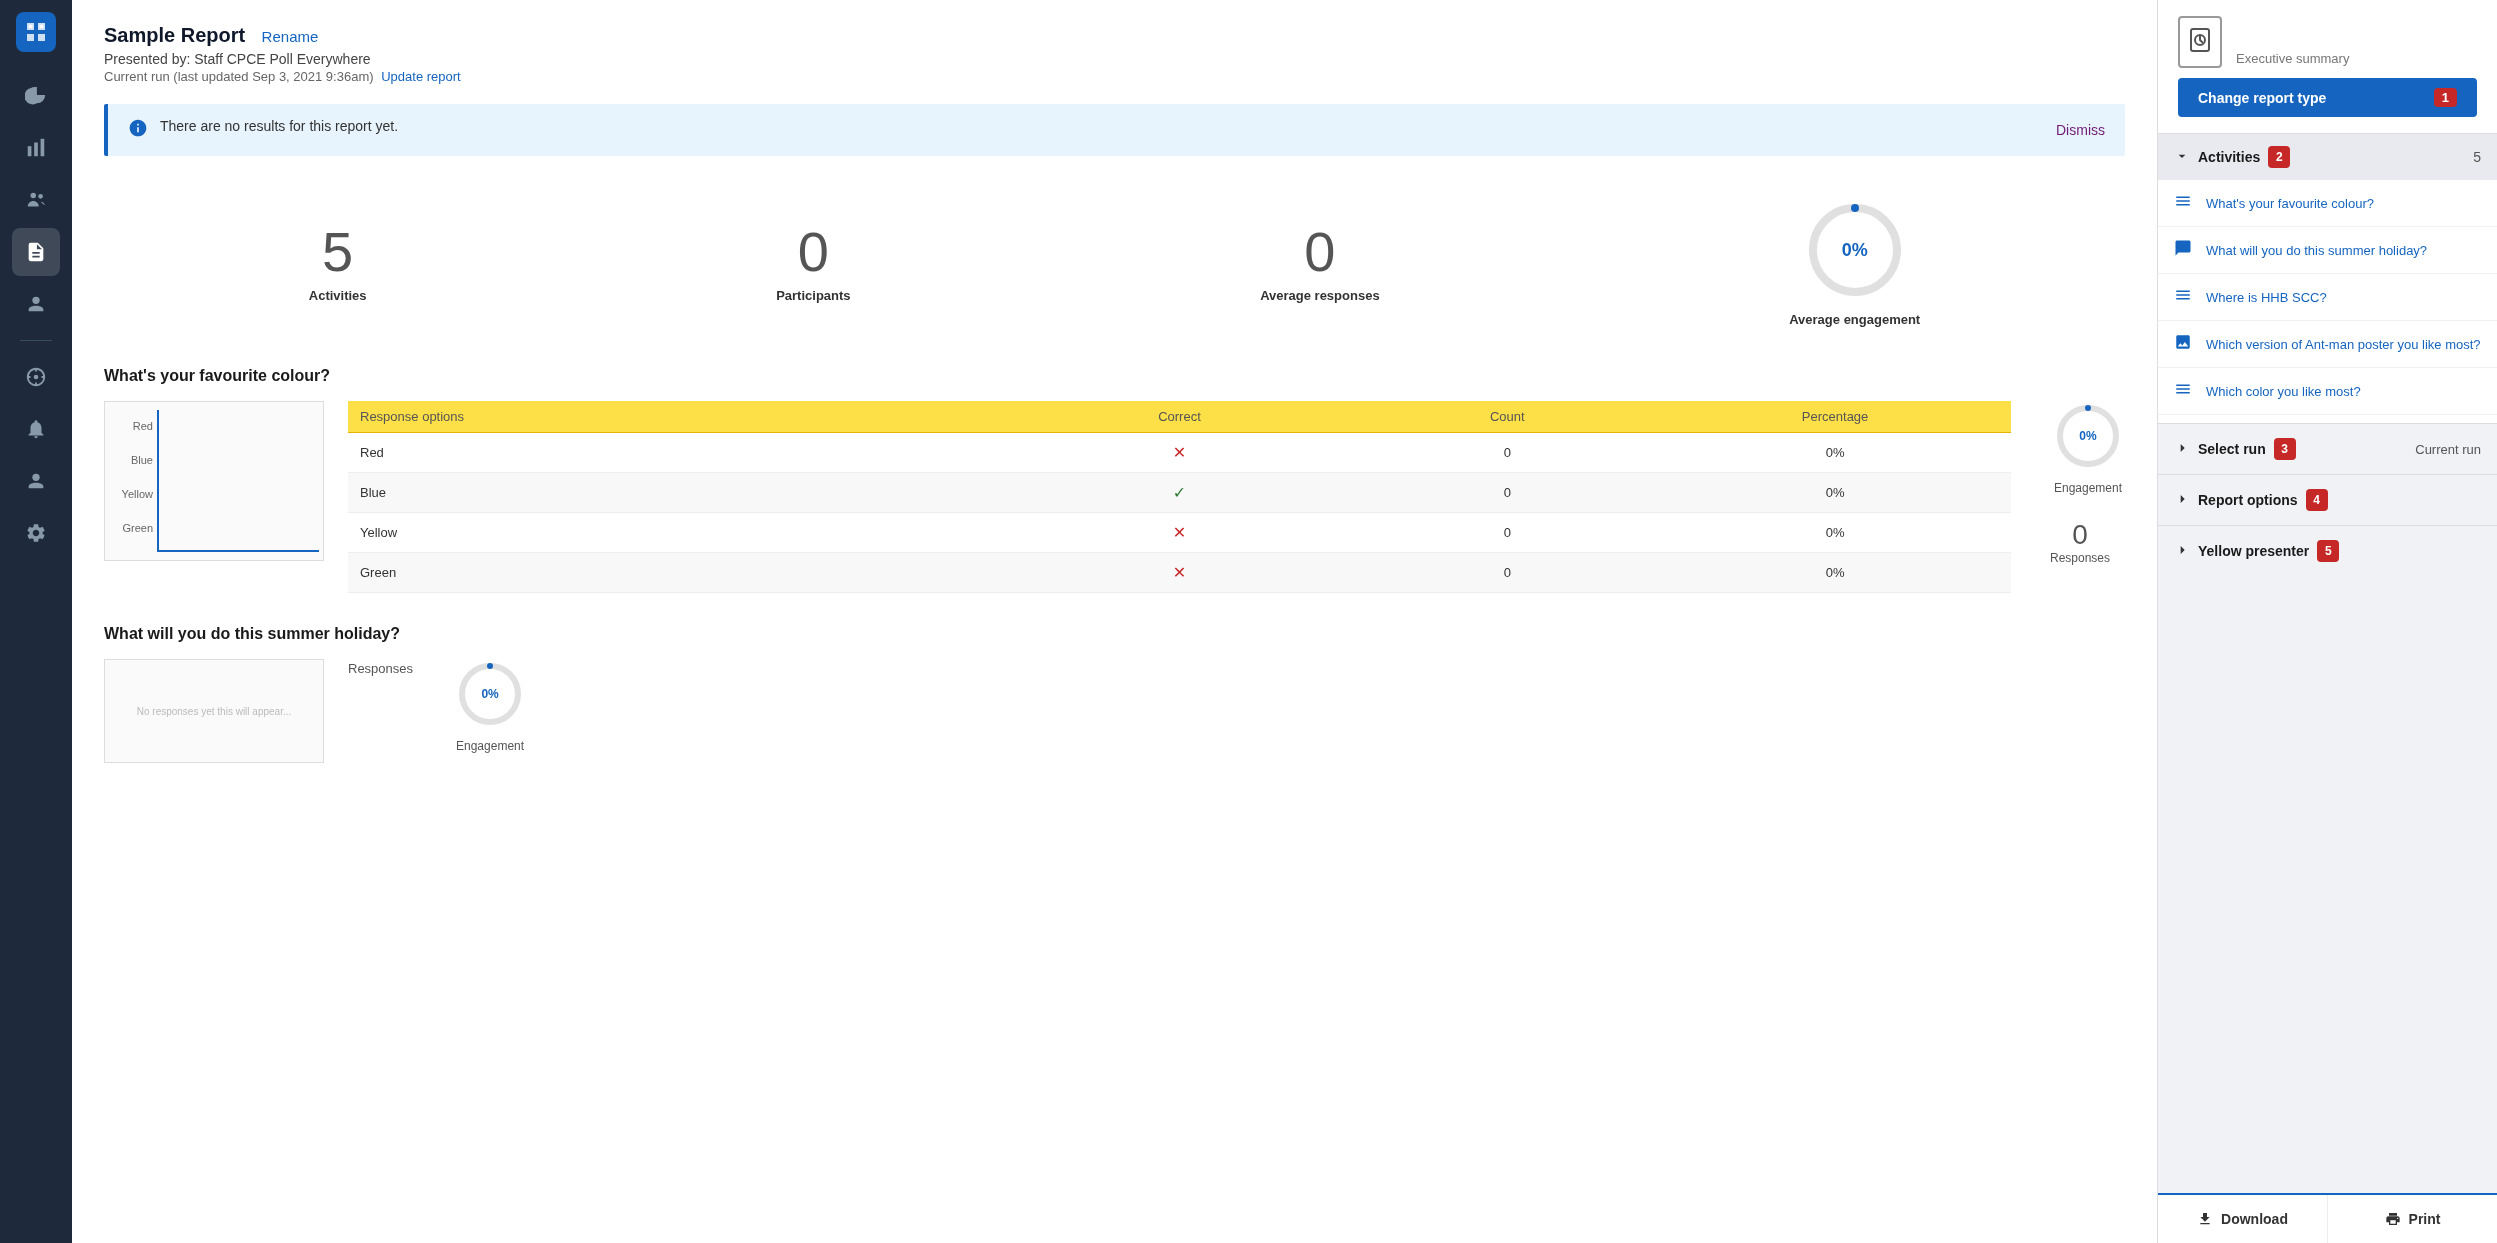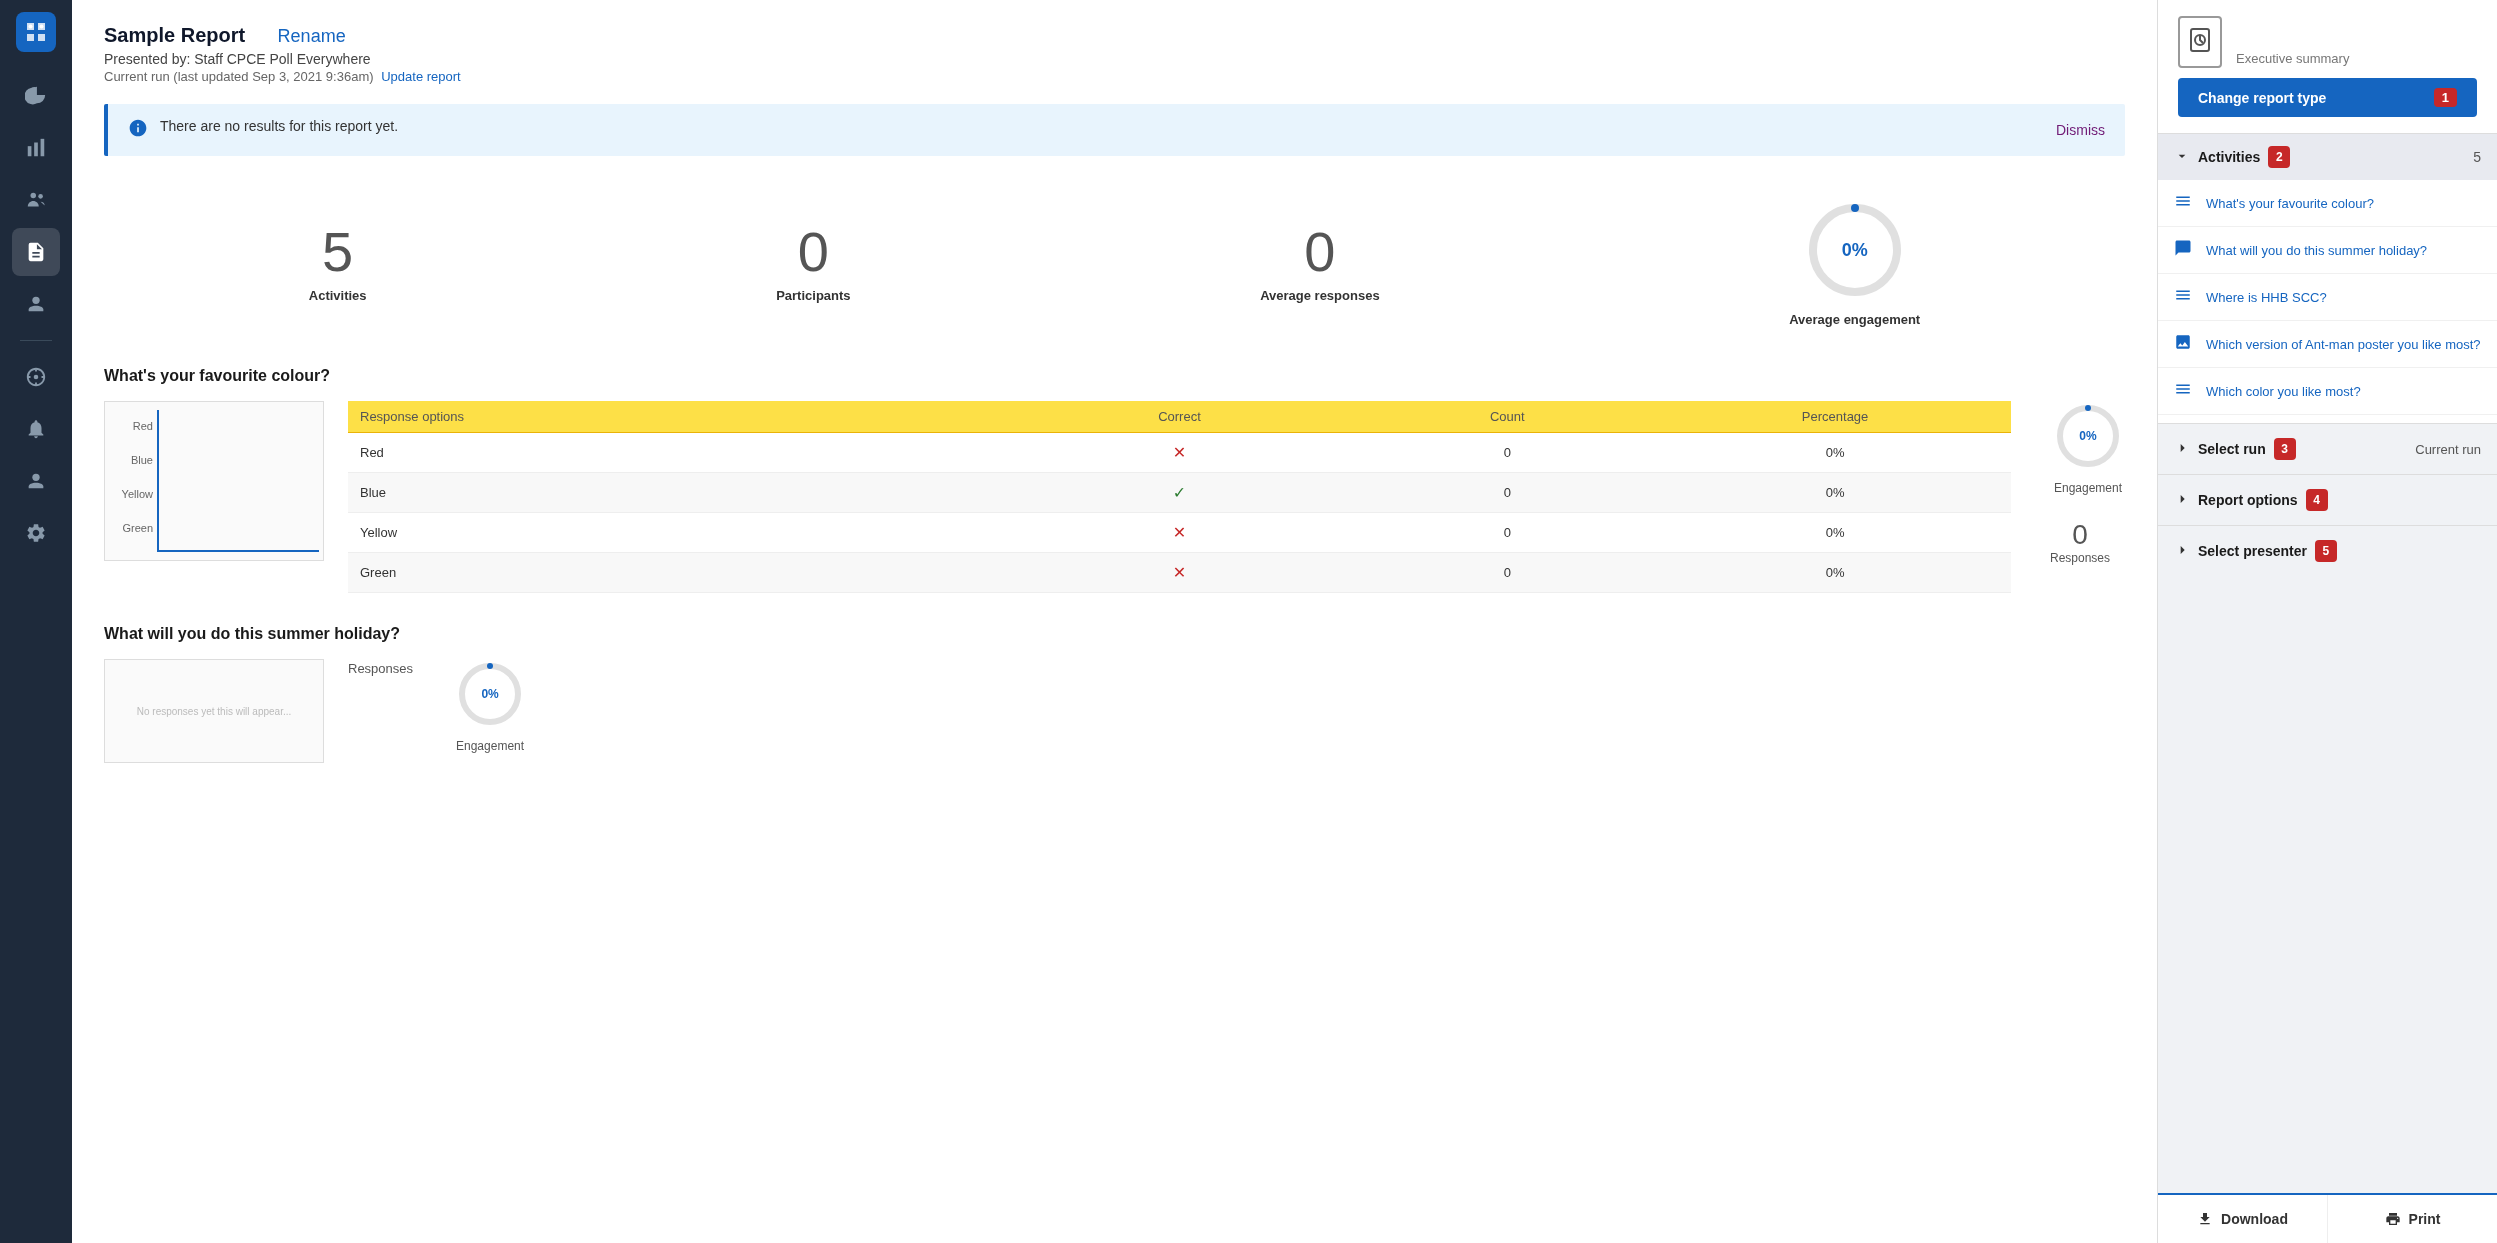--- a/index.html
+++ b/index.html
@@ -44,21 +44,21 @@
     }
 
     
     .content {
       flex: 1;
       overflow-y: auto;
       padding: 24px 32px;
       background: #fff;
     }
     .report-title { font-size: 20px; font-weight: 700; color: #0f172a; display: inline; }
-    .rename-link { color: #1565c0; font-size: 18px; margin-left: 28px; cursor: pointer; text-decoration: none; }
+    .rename-link { color: #1565c0; font-size: 15px; margin-left: 12px; cursor: pointer; text-decoration: none; }
     .report-subtitle { font-size: 14px; color: #444; margin-top: 4px; }
     .report-meta { font-size: 13px; color: #666; margin-top: 2px; }
     .update-link { color: #1565c0; cursor: pointer; text-decoration: none; margin-left: 4px; }
 
     
     .info-banner {
       display: flex; align-items: center; justify-content: space-between;
       background: #e8f4fd;
       border-left: 4px solid #1565c0;
       padding: 14px 20px;
@@ -589,21 +589,21 @@
     </div>
 
     <div class="rp-collapsible">
       <div class="rp-collapsible-header">
         <div class="rp-collapsible-title">
           <span>
             <svg width="16" height="16" viewBox="0 0 24 24" fill="#333">
                 <path d="M10 6l6 6-6 6z"></path>
               </svg>
           </span>
-          <span>Select presenter</span>
+          <span>Yellow presenter</span>
           <span class="step-badge">5</span>
         </div>
       </div>
     </div>
 
     <div style="flex:1;"></div>
 
     <div class="rp-bottom">
       <button class="rp-bottom-btn">
         <svg width="16" height="16" viewBox="0 0 24 24" fill="currentColor">

